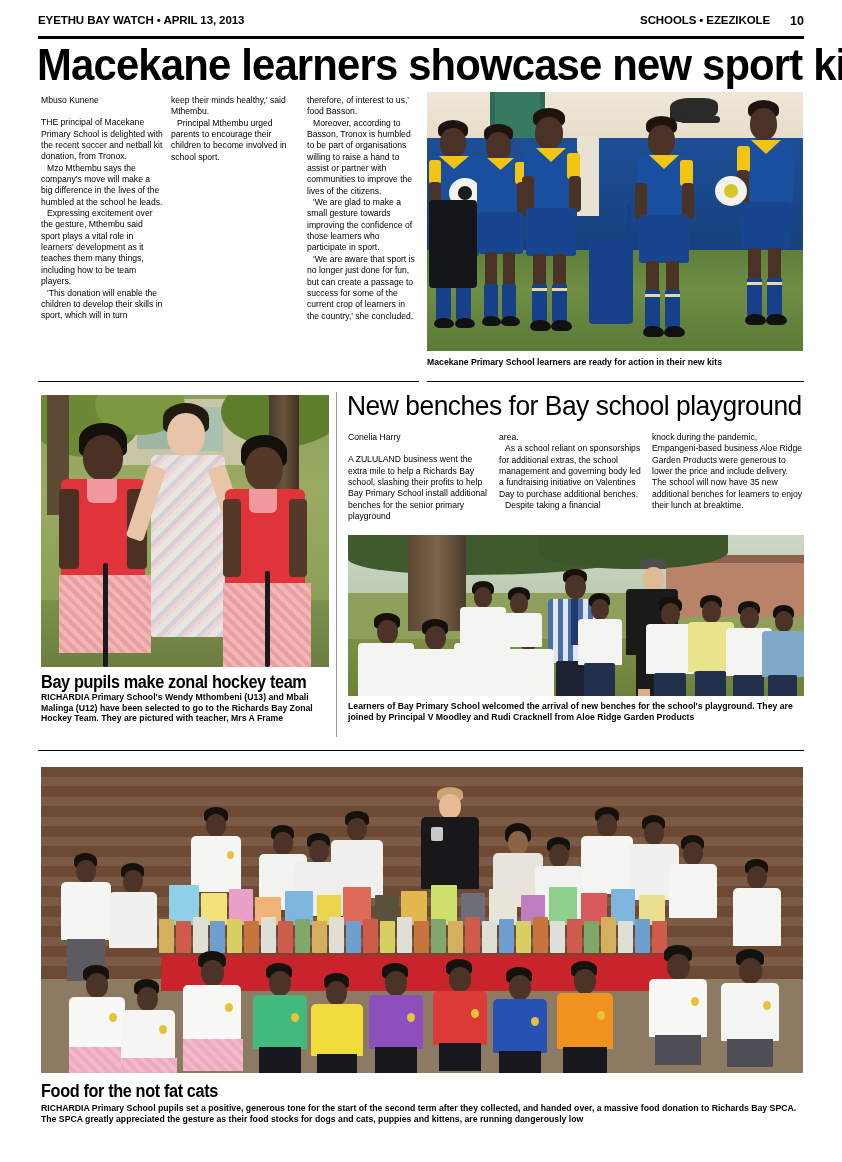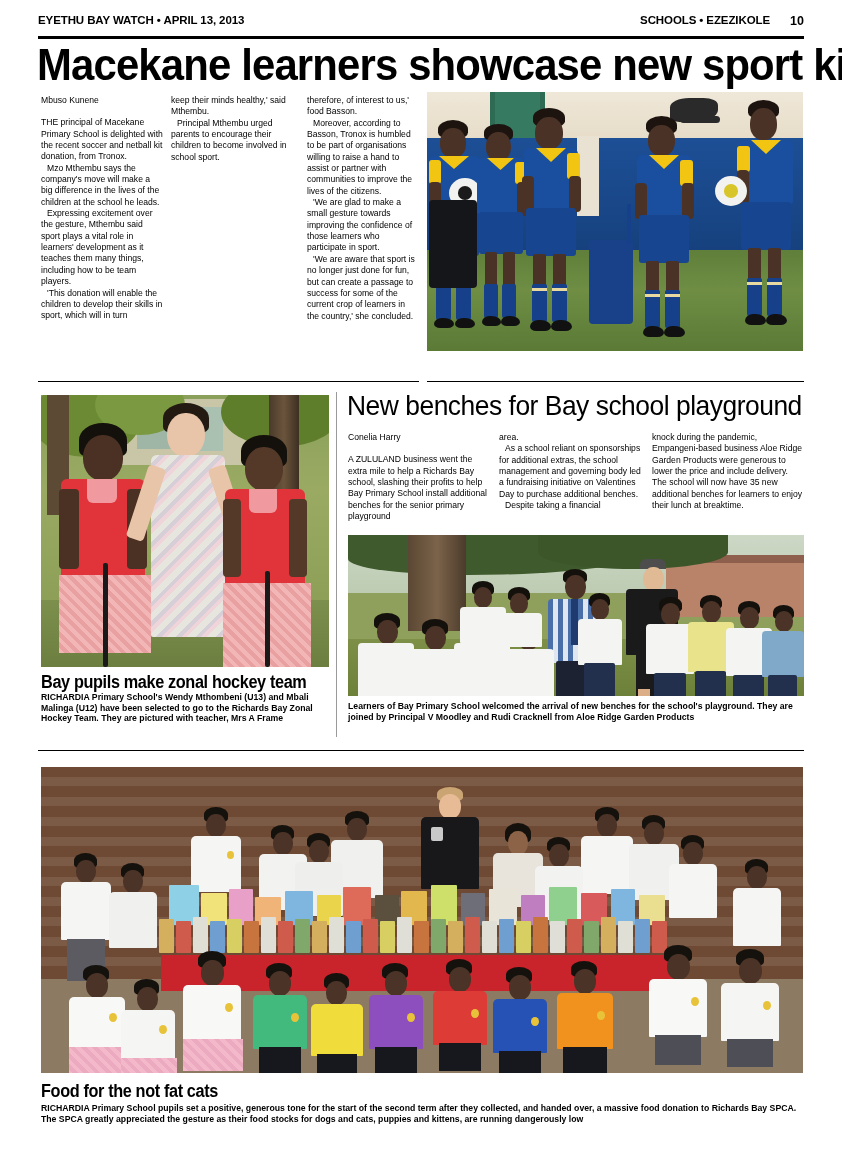--- a/index.html
+++ b/index.html
@@ -270,21 +270,21 @@
     <div class="masthead-right">SCHOOLS • EZEZIKOLE</div>
     <div class="masthead-page">10</div>
   </div>
   <div class="rule-thick"></div>
 
   <div class="headline-main">Macekane learners showcase new sport kit</div>
 
   <div class="col" id="a1c1">
     <div class="byline">Mbuso Kunene</div>
     <p>THE principal of Macekane Primary School is delighted with the recent soccer and netball kit donation, from Tronox.</p>
-    <p class="indent">Mzo Mthembu says the company's move will make a big difference in the lives of the children at the school he leads.</p>
+    <p class="indent">Mzo Mthembu says the company's move will make a big difference in the lives of the humbled at the school he leads.</p>
     <p class="indent">Expressing excitement over the gesture, Mthembu said sport plays a vital role in learners' development as it teaches them many things, including how to be team players.</p>
     <p class="indent">'This donation will enable the children to develop their skills in sport, which will in turn</p>
   </div>
 
   <div class="col" id="a1c2">
     <p>keep their minds healthy,' said Mthembu.</p>
     <p class="indent">Principal Mthembu urged parents to encourage their children to become involved in school sport.</p>
   </div>
 
   <div class="col" id="a1c3">
@@ -392,20 +392,21 @@
       <div class="sock" style="left:10px; top:178px; width:15px; height:38px;"></div>
       <div class="sock" style="left:30px; top:178px; width:15px; height:38px;"></div>
       <div class="sockR" style="left:10px; top:182px; width:15px; height:3px;"></div>
       <div class="sockR" style="left:30px; top:182px; width:15px; height:3px;"></div>
       <div class="shoe" style="left:8px; top:214px; width:21px; height:11px;"></div>
       <div class="shoe" style="left:29px; top:214px; width:21px; height:11px;"></div>
     </div>
     <div class="ball y" style="left:288px; top:84px; width:32px; height:30px;"></div>
   </div>
 
+  <div class="cap-bold" id="cap-soccer">Macekane Primary School learners are ready for action in their new kits</div>
 
   <div class="rule-h" style="left:38px; top:381px; width:381px;"></div>
   <div class="rule-h" style="left:427px; top:381px; width:377px;"></div>
 
   <div class="headline-2">New benches for Bay school playground</div>
 
   <div class="col" id="a2c1">
     <div class="byline">Conelia Harry</div>
     <p>A ZULULAND business went the extra mile to help a Richards Bay school, slashing their profits to help Bay Primary School install additional benches for the senior primary playground</p>
   </div>

